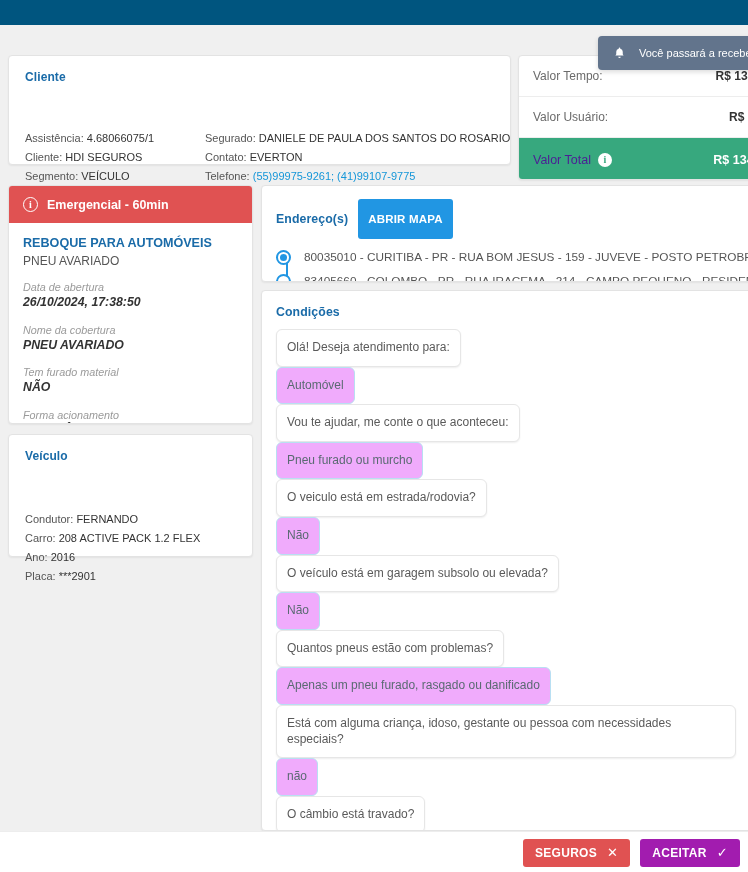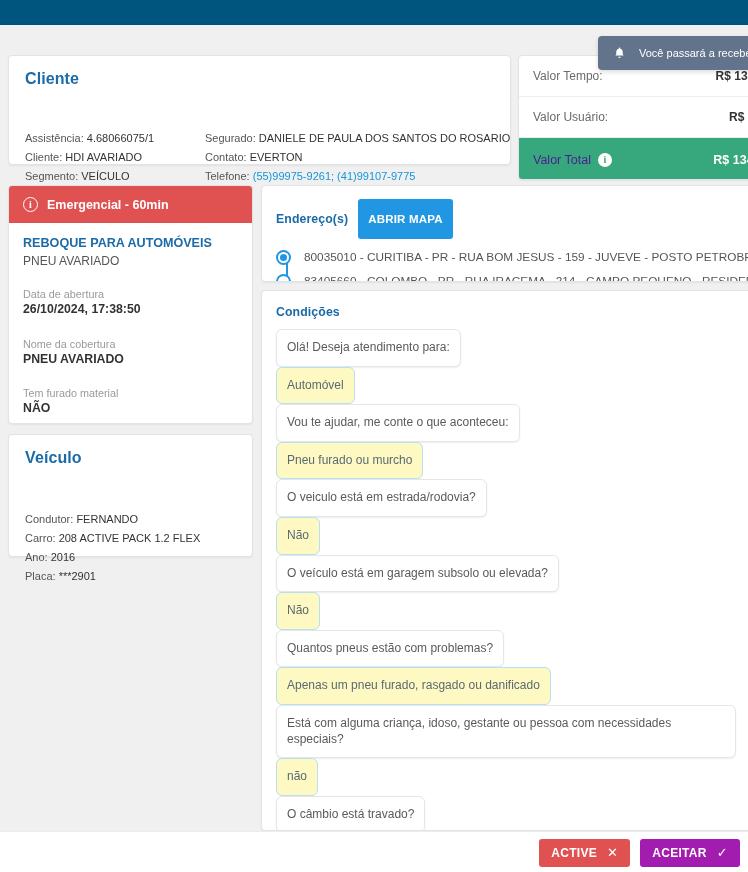--- a/index.html
+++ b/index.html
@@ -32,21 +32,21 @@
     position: absolute;
     background: #ffffff;
     border: 1px solid #e3e3e3;
     border-radius: 4px;
     box-shadow: 0 1px 2px rgba(0,0,0,.06);
   }
 
   
   .client-card { left: 8px; top: 55px; width: 503px; height: 110px; }
   .sec-title {
-    color: #1a6ba8; font-size: 16px; font-weight: bold;
+    color: #1a6ba8; font-size: 12px; font-weight: bold;
     letter-spacing: .1px;
   }
   .client-card .sec-title { position: absolute; left: 16px; top: 14px; }
   .kv { position: absolute; font-size: 11px; color: #555; white-space: nowrap; margin-top: 40px; }
   .kv b { color: #333; font-weight: normal; }
   .kv .lnk { color: #1596d8; }
 
   
   .values-card {
     left: 518px; top: 55px; width: 268px; height: 125px;
@@ -90,21 +90,21 @@
   }
   .circ-i {
     width: 15px; height: 15px; border-radius: 50%;
     border: 1.4px solid #fff; display: flex; align-items: center;
     justify-content: center; font-size: 10px; font-weight: bold;
     font-family: "Liberation Serif", serif; flex: 0 0 auto;
   }
   .emerg-body { padding: 12px 14px 12px 14px; }
   .svc-title { color: #1a6ba8; font-size: 12.6px; font-weight: bold; line-height: 1.35; }
   .svc-sub { color: #555; font-size: 12px; margin-top: 2px; }
-  .fgrp { margin-top: 19px; }
+  .fgrp { margin-top: 12px; font-style: italic; }
   .fgrp .fl { font-size: 10.8px; color: #9a9a9a; line-height: 1.3; }
   .fgrp .fv { font-size: 12.3px; color: #333; font-weight: bold; line-height: 1.35; }
 
   
   .veh-card { left: 8px; top: 434px; width: 245px; height: 123px; }
   .veh-card .sec-title { position: absolute; left: 16px; top: 14px; }
 
   
   .addr-card { left: 261px; top: 185px; width: 525px; height: 97px; overflow: hidden; }
   .addr-head { display: flex; align-items: center; gap: 10px; padding: 13px 0 0 14px; }
@@ -133,21 +133,21 @@
   
   .cond-card { left: 261px; top: 290px; width: 525px; height: 541px; overflow: hidden; }
   .cond-card .sec-title { display: block; padding: 14px 0 0 14px; font-size: 12.3px; }
   .chat { padding: 10px 0 0 14px; }
   .bubble {
     display: inline-block; max-width: 460px; font-size: 12px; line-height: 1.3;
     padding: 10px 10px; border-radius: 6px; margin-bottom: 0;
     color: #5a5a5a;
   }
   .bubble.q { background: #ffffff; border: 1px solid #e6e6e6; box-shadow: 0 1px 2px rgba(0,0,0,.07); }
-  .bubble.a { background: #fef9c3; border: 1px solid #b8dff2; color: #5a6a72; }
+  .bubble.a { background: #f0abfc; border: 1px solid #b8dff2; color: #5a6a72; }
   .chat-row { display: block; }
 
   
   .footer {
     position: absolute; left: 0; top: 831px; width: 748px; height: 41px;
     background: #ffffff; border-top: 1px solid #ededed;
   }
   .footer-inner {
     position: absolute; right: 8px; top: 0; height: 41px;
     display: flex; align-items: center; gap: 10px;
@@ -173,21 +173,21 @@
 
   <div class="card client-card">
     <span class="sec-title">Cliente</span>
 
     <span class="kv" style="left:16px; top:36px;">
       <span>Assistência:</span>
       <b>4.68066075/1</b>
     </span>
     <span class="kv" style="left:16px; top:55px;">
       <span>Cliente:</span>
-      <b>HDI AVARIADO</b>
+      <b>HDI SEGUROS</b>
     </span>
     <span class="kv" style="left:16px; top:74px;">
       <span>Segmento:</span>
       <b>VEÍCULO</b>
     </span>
 
     <span class="kv" style="left:196px; top:36px;">
       <span>Segurado:</span>
       <b>DANIELE DE PAULA DOS SANTOS DO ROSARIO</b>
     </span>
@@ -307,21 +307,21 @@
         <div class="chat-row"><span class="bubble a">Apenas um pneu furado, rasgado ou danificado</span></div>
         <div class="chat-row"><span class="bubble q">Está com alguma criança, idoso, gestante ou pessoa com necessidades especiais?</span></div>
         <div class="chat-row"><span class="bubble a">não</span></div>
         <div class="chat-row"><span class="bubble q">O câmbio está travado?</span></div>
       </div>
   </div>
 
   <div class="footer">
     <div class="footer-inner">
       <button class="btn btn-refuse">
-        <span>ACTIVE</span>
+        <span>SEGUROS</span>
         <span class="gl">✕</span>
       </button>
       <button class="btn btn-accept">
         <span>ACEITAR</span>
         <span class="gl">✓</span>
       </button>
     </div>
   </div>
 
 </div>

